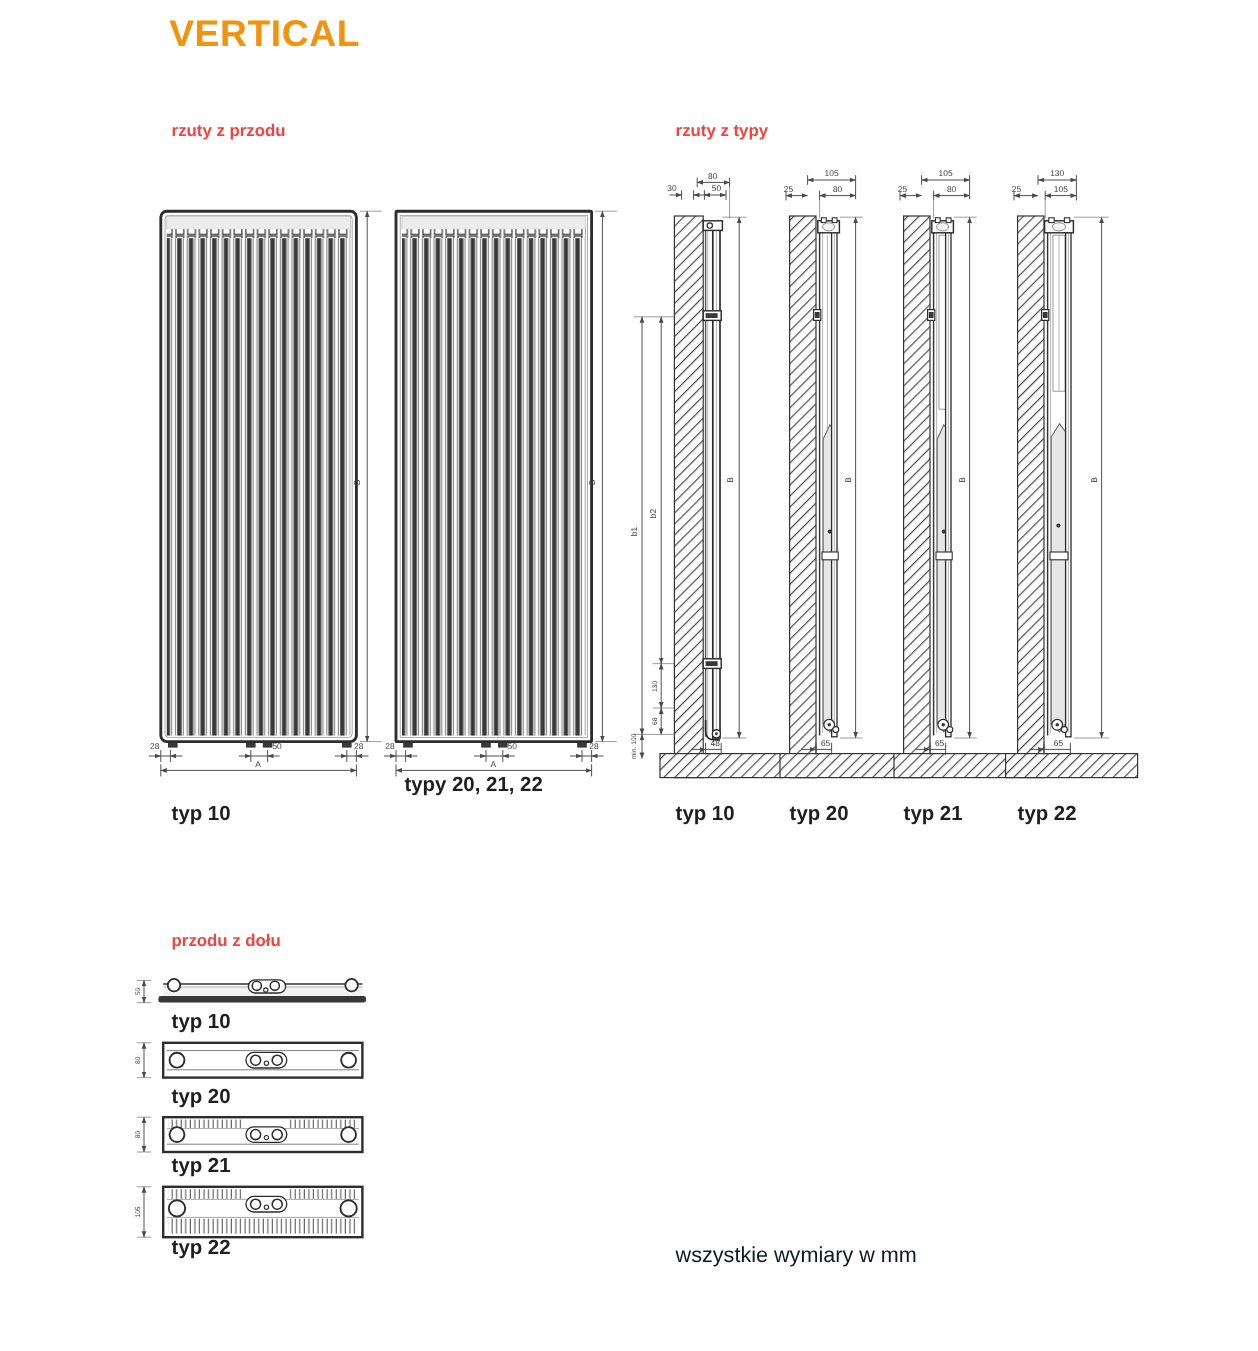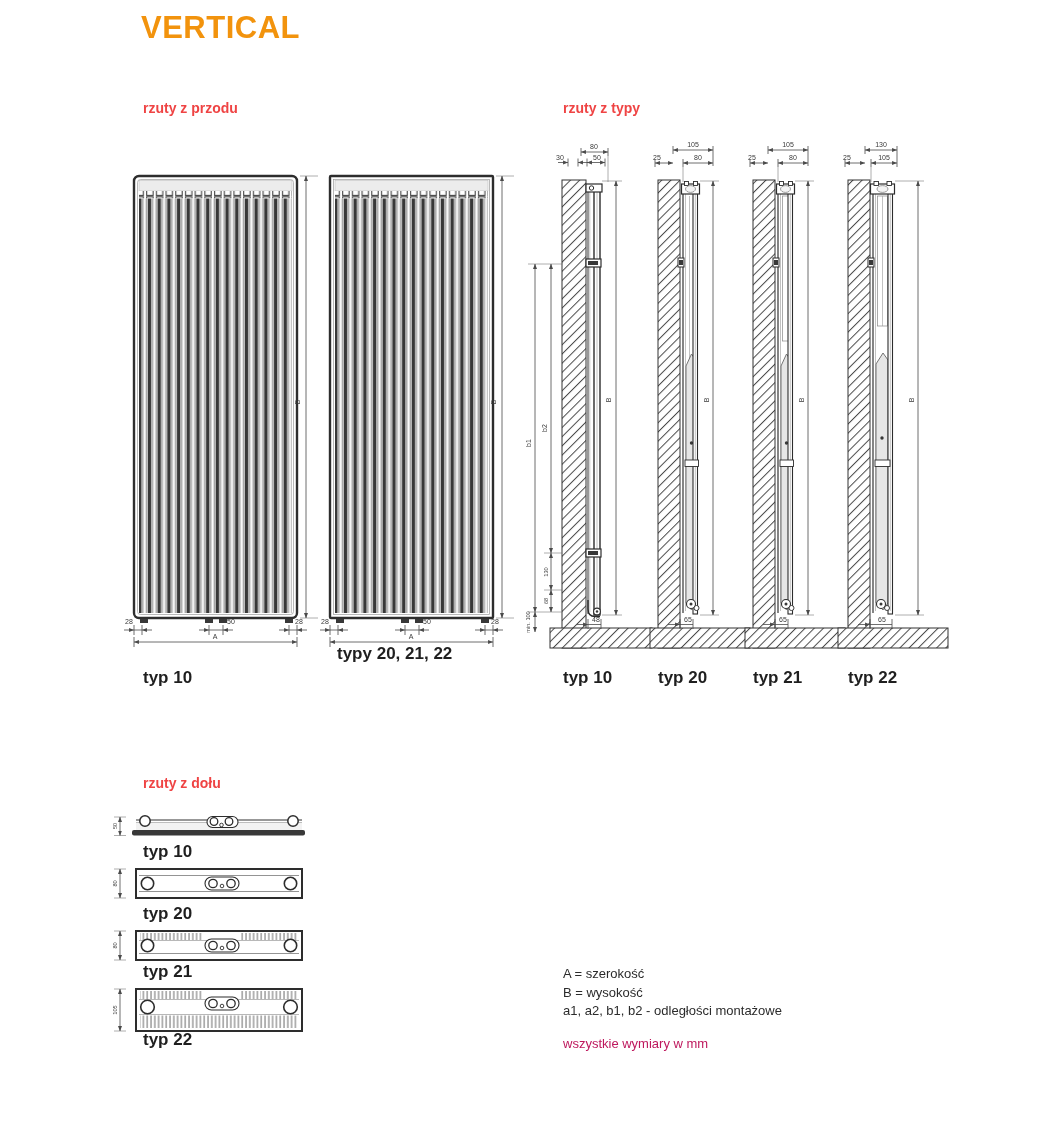--- a/index.html
+++ b/index.html
@@ -5,21 +5,21 @@
   html,body{margin:0;padding:0;background:#fff}
   .page{position:relative;width:1048px;height:1126px;background:#ffffff;
         font-family:"Liberation Sans",sans-serif;overflow:hidden}
   .abs{position:absolute}
   .ttl{position:absolute;left:141px;top:10px;font-size:31px;font-weight:bold;
        color:#F2930D;letter-spacing:.5px}
   .hd{position:absolute;font-size:14px;font-weight:bold;color:#ef4444}
   .lbl{position:absolute;font-size:17px;font-weight:bold;color:#1f1f1f}
   .legend{position:absolute;left:563px;top:966px;font-size:13px;color:#2b2b2b}
   .legend p{margin:0 0 3.5px 0}
-  .note{position:absolute;left:563px;top:1036px;font-size:13px;color:#be185d}
+  .note{position:absolute;left:563px;top:1036px;font-size:18px;color:#0f172a}
   svg text{font-family:"Liberation Sans","DejaVu Sans",sans-serif}
   .dt{font-size:7px;fill:#3a3a3a}
   .dts{font-size:5.6px;fill:#3a3a3a}
   .dl{stroke:#4a4a4a;stroke-width:0.8;fill:none}
   .xl{stroke:#6a6a6a;stroke-width:0.55;fill:none}
   .ol{stroke:#2d2d2d;fill:#fff}
   .ol2{stroke:#2d2d2d;fill:none}
   .thin{stroke:#999;stroke-width:0.6;fill:none}
   .dark{fill:#383838}
 </style>
@@ -49,21 +49,21 @@
       </pattern>
       <pattern id="comb" width="3.8" height="14" patternUnits="userSpaceOnUse">
         <line x1="1" y1="0" x2="1" y2="14" stroke="#555" stroke-width="0.9"></line>
       </pattern>
     </defs>
   </svg>
 
   <div class="ttl">VERTICAL</div>
   <div class="hd" style="left:143px;top:100px">rzuty z przodu</div>
   <div class="hd" style="left:563px;top:100px">rzuty z typy</div>
-  <div class="hd" style="left:143px;top:775px">rzuty z dołu</div>
+  <div class="hd" style="left:143px;top:775px">przodu z dołu</div>
 
   <svg class="abs" style="left:116px;top:172px" width="210" height="505" viewBox="0 0 210 505">
     <g>
       <rect x="18" y="4" width="163" height="442" rx="5" class="ol" stroke-width="2.4"></rect>
       <rect x="21.5" y="7.5" width="156" height="435" rx="3" fill="none" stroke="#9a9a9a" stroke-width="0.7"></rect>
       <rect x="23" y="8.5" width="153" height="10.5" fill="#ececec" stroke="#b5b5b5" stroke-width="0.5"></rect>
       <rect x="23" y="19" width="153" height="7.5" fill="url(#caps)"></rect>
       <rect x="23" y="26.5" width="153" height="414.5" fill="url(#fins)"></rect>
       <rect x="24" y="447" width="8" height="4" class="dark"></rect>
       <rect x="89" y="447" width="8" height="4" class="dark"></rect>
@@ -473,20 +473,15 @@
       <line x1="8" y1="7" x2="8" y2="49" class="dl" marker-start="url(#arw)" marker-end="url(#arw)"></line>
       <text class="dts" text-anchor="middle" transform="translate(4.5,28) rotate(-90)">105</text>
     </g>
   </svg>
 
   <div class="lbl" style="left:143px;top:842px">typ 10</div>
   <div class="lbl" style="left:143px;top:904px">typ 20</div>
   <div class="lbl" style="left:143px;top:962px">typ 21</div>
   <div class="lbl" style="left:143px;top:1030px">typ 22</div>
 
-  <div class="legend">
-    <p>A = szerokość</p>
-    <p>B = wysokość</p>
-    <p>a1, a2, b1, b2 - odległości montażowe</p>
-  </div>
   <div class="note">wszystkie wymiary w mm</div>
 
 </div>
 
 </body></html>

